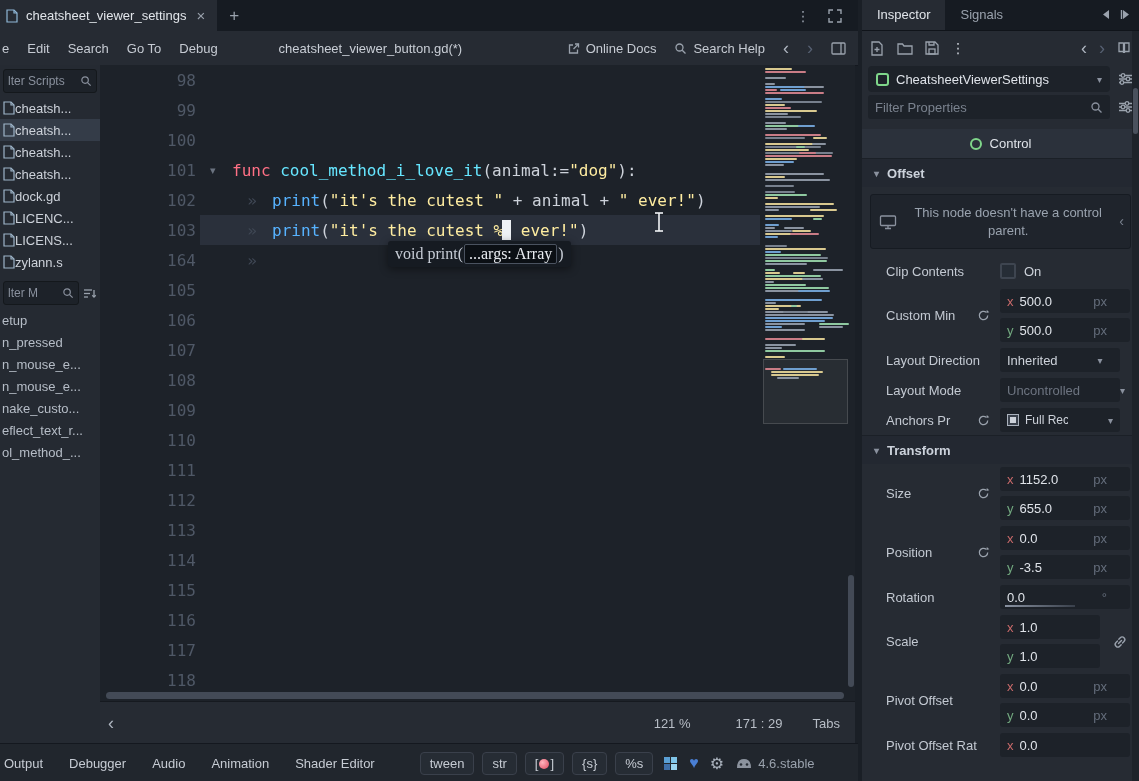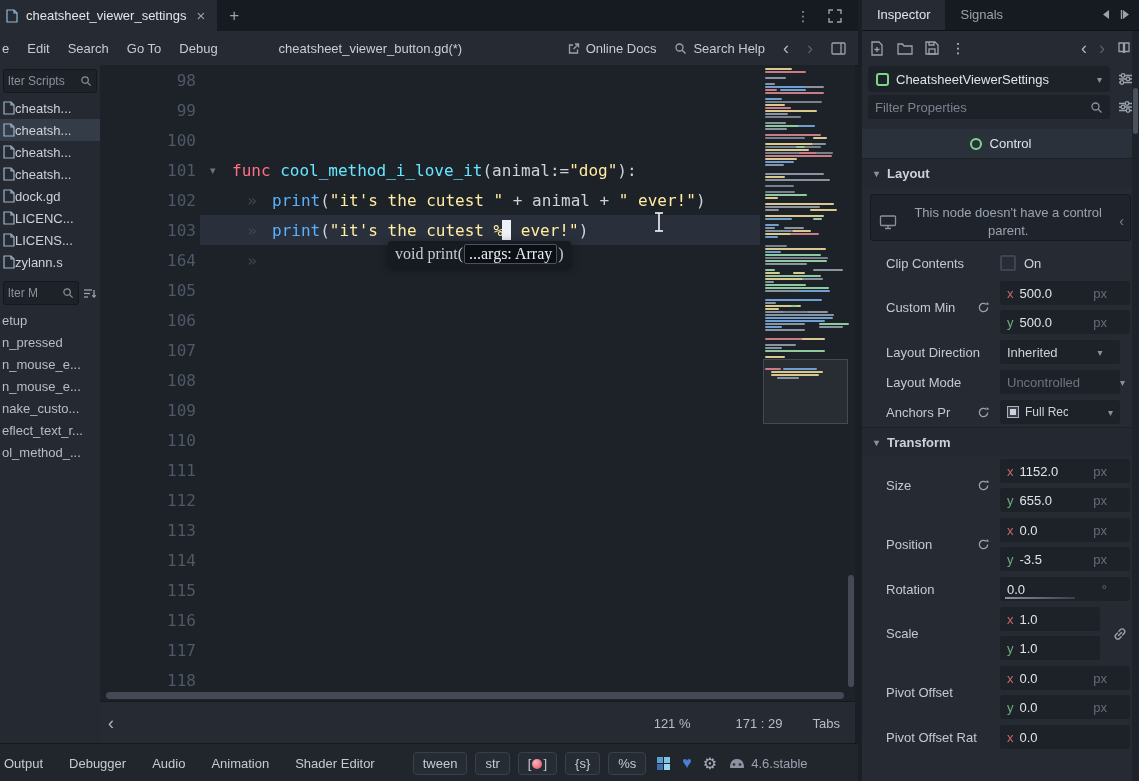--- a/index.html
+++ b/index.html
@@ -71,21 +71,21 @@
   .statusbar .collapse{padding-left:8px;font-size:18px;color:#aeb6c0;}
   .statusbar .zoom{margin-left:auto;}
   .statusbar .gap45{width:45px;}
   .statusbar .gap30{width:30px;}
   .statusbar .pad{width:15px;}
   
   .bottombar{position:absolute;left:0;top:743px;width:858px;height:38px;background:#21262d;
              border-top:1px solid #14181f;display:flex;align-items:center;}
   .bpanel{padding:0 13px;color:#c6cbd3;}
   .bpanel:first-child{padding-left:4px;}
-  #quick-buttons{display:flex;align-items:flex-start;gap:8px;margin-left:25px;}
+  #quick-buttons{display:flex;align-items:flex-start;gap:8px;margin-left:32px;}
   .qbtn{border:1px solid #3a404b;background:#262c34;border-radius:4px;padding:3px 9px;color:#c6cbd3;}
   .emojidot{display:inline-block;width:10px;height:10px;border-radius:50%;
             background:radial-gradient(circle at 35% 35%, #ffb3bd, #e0485e);margin:0 1px;vertical-align:-1px;}
   .bicons{display:flex;align-items:center;gap:11px;margin-left:10px;}
   .heart{color:#4a7fd4;font-size:16px;}
   .gear{color:#a8b0bb;font-size:16px;}
   .vergroup{display:flex;align-items:center;gap:6px;margin-left:12px;color:#9aa2ad;}
   
   .inspector{position:absolute;left:862px;top:0;width:277px;height:781px;background:#262b33;overflow:hidden;}
   .insp-scroll{position:absolute;right:0;top:31px;width:7px;height:750px;background:#1e232a;}
@@ -106,21 +106,21 @@
   .filter-input{flex:1;height:24px;background:#1d2229;border-radius:3px;display:flex;align-items:center;
                 padding:0 7px;gap:6px;}
   .filter-input .ph{flex:1;color:#7a828e;}
   .class-header{height:29px;background:#2b313b;display:flex;align-items:center;justify-content:center;gap:8px;
                 margin-top:10px;color:#dfe3e9;}
   .ring{width:12px;height:12px;border:2px solid #7fd68a;border-radius:50%;box-sizing:border-box;}
   .sec{height:28px;display:flex;align-items:center;gap:8px;padding-left:12px;background:#232831;
        border-top:1px solid #1b2027;color:#ccd2db;font-weight:bold;}
   .sec .arrow{color:#8a919e;font-size:10px;}
   .notice{display:flex;align-items:center;gap:5px;background:#1f242c;border:1px solid #161b22;border-radius:3px;
-          margin:7px 8px;padding:9px 4px 1px 8px;color:#9aa3af;line-height:1.35;}
+          margin:7px 8px;padding:9px 4px 9px 8px;color:#9aa3af;line-height:1.35;}
   .ntext{flex:1;text-align:center;}
   .nchev{color:#7b8390;font-size:14px;padding-right:2px;}
   .prow{display:flex;align-items:center;min-height:30px;padding-left:24px;padding-right:9px;box-sizing:border-box;}
   .plabel{flex:1;display:flex;align-items:center;justify-content:space-between;color:#c3c9d2;padding-right:10px;}
   .pvals{width:130px;flex:none;display:flex;flex-direction:column;gap:5px;padding:3px 0;}
   .pvals.single{flex-direction:row;align-items:center;gap:8px;}
   .vfield{height:24px;background:#1d2229;border-radius:3px;display:flex;align-items:center;
           padding:0 7px;gap:6px;box-sizing:border-box;position:relative;}
   .vfield.drop{width:120px;gap:40px;}
   .vfield.sm{font-size:12px;}
@@ -688,21 +688,21 @@
           </svg>
         </span>
     </div>
     <div class="class-header">
       <span class="ring"></span>
       <span>Control</span>
     </div>
 
     <div class="sec">
       <span class="arrow">▾</span>
-      <span>Layout</span>
+      <span>Offset</span>
     </div>
 
     <div class="notice">
       <span>
           <svg width="18" height="16" viewBox="0 0 18 16" fill="none" stroke="#8a919e" stroke-width="1.3">
             <rect x="1.5" y="2" width="15" height="9.5" rx="1"></rect>
             <path d="M6 14.5 h6 M9 11.5 v3"></path>
           </svg>
         </span>
       <span class="ntext">This node doesn't have a control parent.</span>

